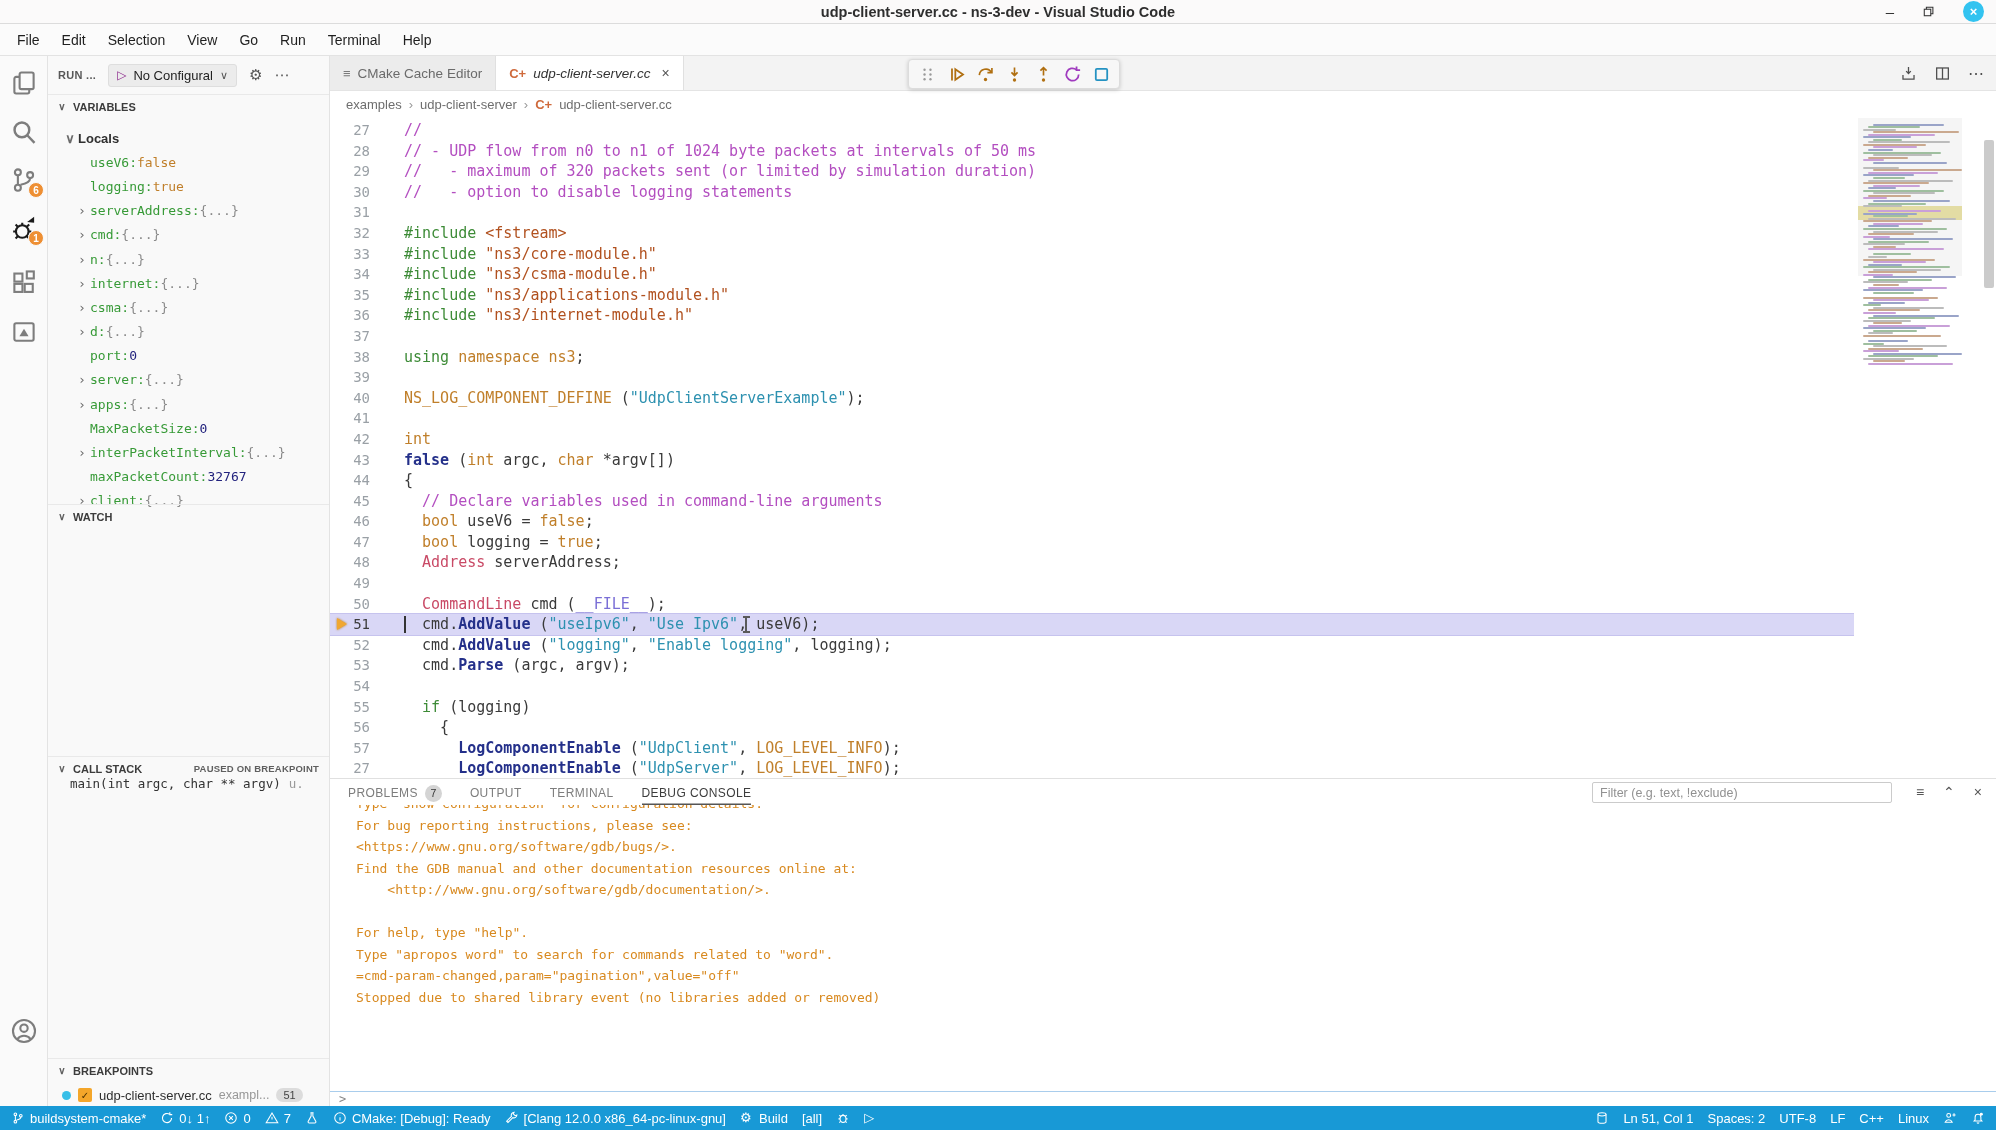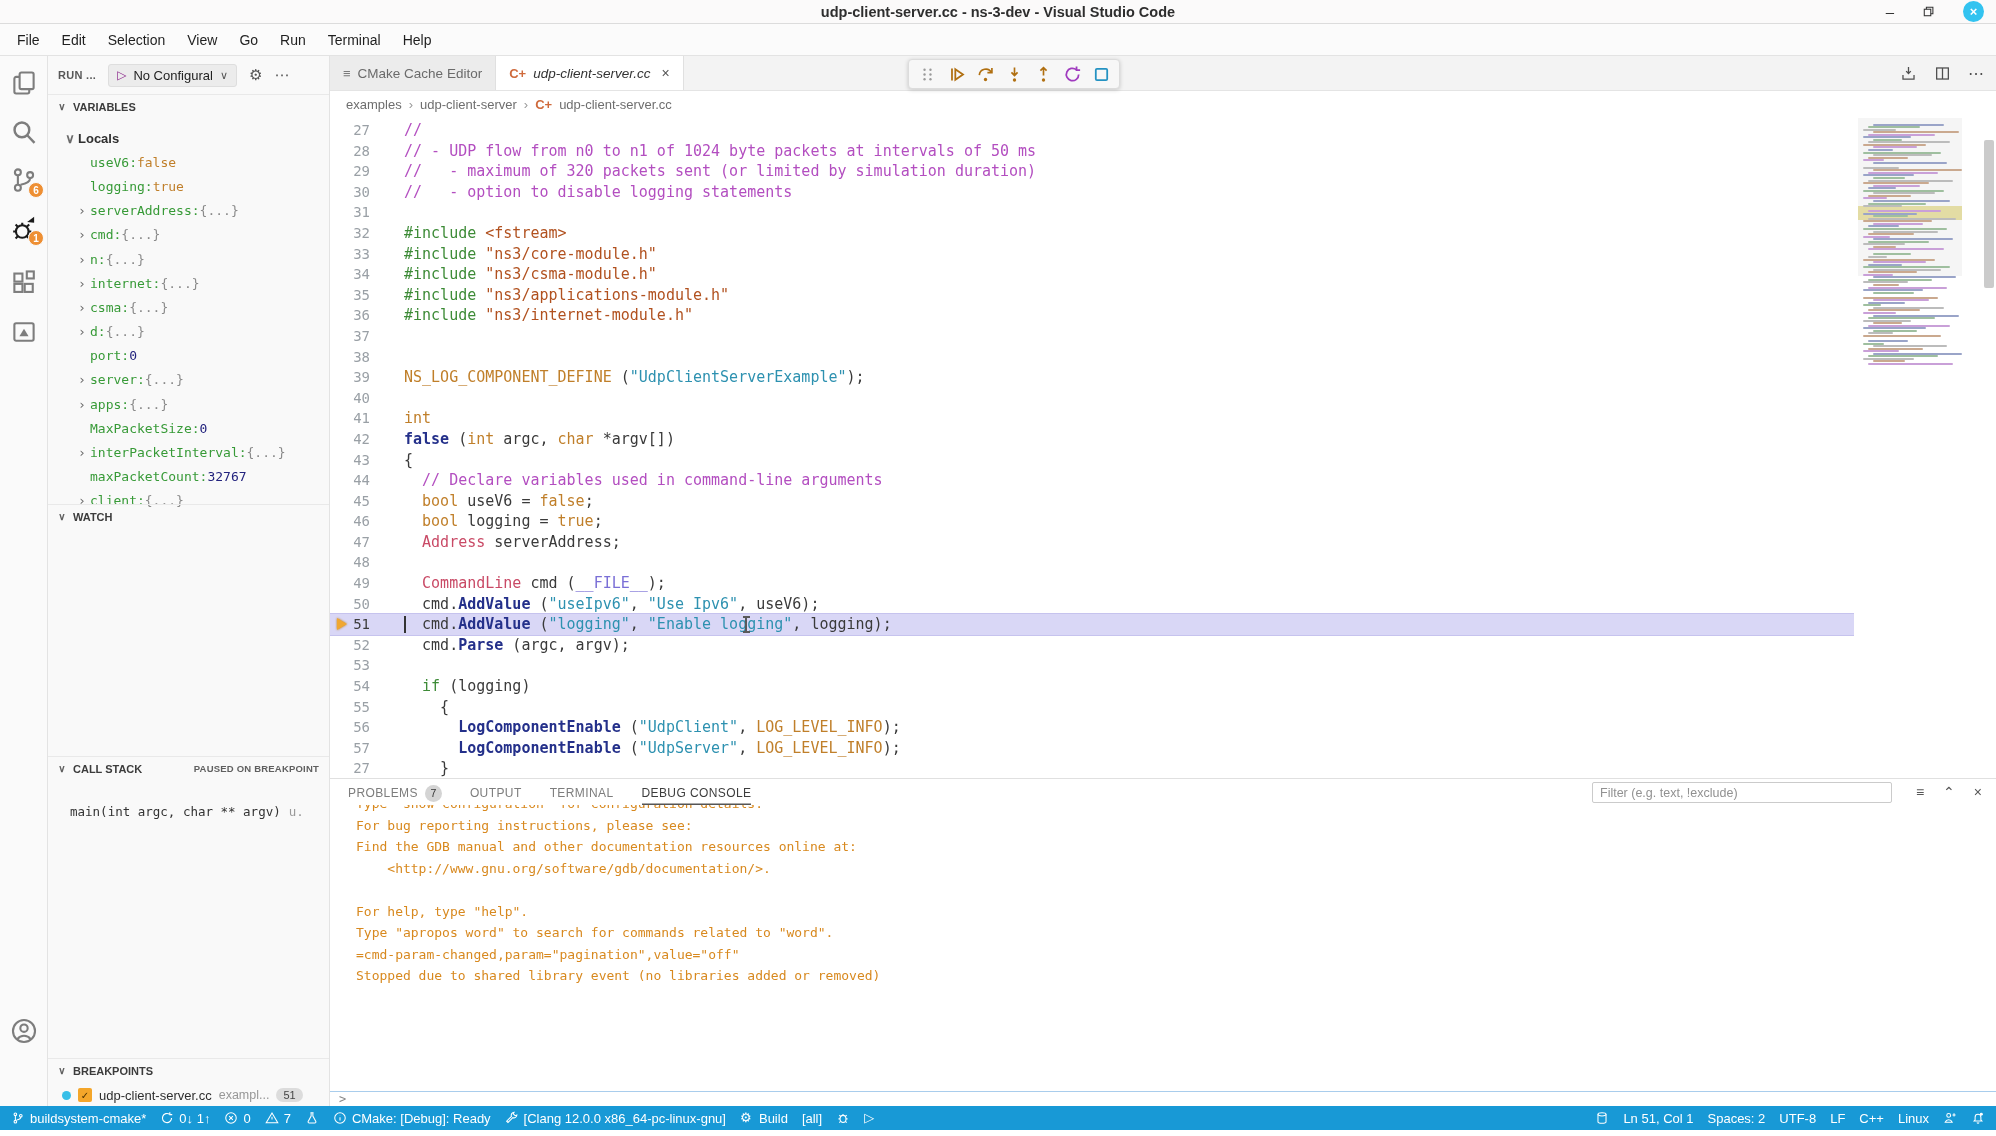--- a/index.html
+++ b/index.html
@@ -312,21 +312,21 @@
     <div class="section-head" style="top:448px">
       <span class="sec-chev">∨</span>
       <span>WATCH</span>
     </div>
 
     <div class="section-head" style="top:700px">
       <span class="sec-chev">∨</span>
       <span>CALL STACK</span>
       <span class="sec-badge">PAUSED ON BREAKPOINT</span>
     </div>
-    <div class="frame-row" style="top:744px">
+    <div class="frame-row" style="top:716px">
       <span>main(int argc, char ** argv)</span>
       <span class="frame-file">u.</span>
     </div>
 
     <div class="section-head" style="top:1002px">
       <span class="sec-chev">∨</span>
       <span>BREAKPOINTS</span>
     </div>
     <div class="bp-row" style="top:1028px">
       <span class="bp-dot"></span>
@@ -470,20 +470,21 @@
           <div class="code-line"><span class="cm">// - UDP flow from n0 to n1 of 1024 byte packets at intervals of 50 ms</span></div>
           <div class="code-line"><span class="cm">//   - maximum of 320 packets sent (or limited by simulation duration)</span></div>
           <div class="code-line"><span class="cm">//   - option to disable logging statements</span></div>
           <div class="code-line"></div>
           <div class="code-line"><span class="pp">#include</span><span class="pl"> </span><span class="si">&lt;fstream&gt;</span></div>
           <div class="code-line"><span class="pp">#include</span><span class="pl"> </span><span class="si">"ns3/core-module.h"</span></div>
           <div class="code-line"><span class="pp">#include</span><span class="pl"> </span><span class="si">"ns3/csma-module.h"</span></div>
           <div class="code-line"><span class="pp">#include</span><span class="pl"> </span><span class="si">"ns3/applications-module.h"</span></div>
           <div class="code-line"><span class="pp">#include</span><span class="pl"> </span><span class="si">"ns3/internet-module.h"</span></div>
           <div class="code-line"></div>
+          <div class="code-line"><span class="kw">using</span><span class="pl"> </span><span class="k2">namespace</span><span class="pl"> </span><span class="k2">ns3</span><span class="pl">;</span></div>
           <div class="code-line"></div>
           <div class="code-line"><span class="mc">NS_LOG_COMPONENT_DEFINE</span><span class="pl"> (</span><span class="st">"UdpClientServerExample"</span><span class="pl">);</span></div>
           <div class="code-line"></div>
           <div class="code-line"><span class="k2">int</span></div>
           <div class="code-line"><span class="fn">false</span><span class="pl"> (</span><span class="k2">int</span><span class="pl"> argc, </span><span class="k2">char</span><span class="pl"> *argv[])</span></div>
           <div class="code-line"><span class="pl">{</span></div>
           <div class="code-line"><span class="pl">  </span><span class="cm">// Declare variables used in command-line arguments</span></div>
           <div class="code-line"><span class="pl">  </span><span class="k2">bool</span><span class="pl"> useV6 = </span><span class="cs">false</span><span class="pl">;</span></div>
           <div class="code-line"><span class="pl">  </span><span class="k2">bool</span><span class="pl"> logging = </span><span class="cs">true</span><span class="pl">;</span></div>
           <div class="code-line"><span class="pl">  </span><span class="ty">Address</span><span class="pl"> serverAddress;</span></div>
@@ -628,20 +629,21 @@
       <input class="filter-input" placeholder="Filter (e.g. text, !exclude)" style="">
       <div class="panel-actions">
         <span>≡</span>
         <span>⌃</span>
         <span>×</span>
       </div>
       <div class="console">
         <div class="console-inner">
             <div class="console-line">Type "show configuration" for configuration details.</div>
             <div class="console-line">For bug reporting instructions, please see:</div>
+            <div class="console-line">&lt;https://www.gnu.org/software/gdb/bugs/&gt;.</div>
             <div class="console-line">Find the GDB manual and other documentation resources online at:</div>
             <div class="console-line">    &lt;http://www.gnu.org/software/gdb/documentation/&gt;.</div>
             <div class="console-line">&nbsp;</div>
             <div class="console-line">For help, type "help".</div>
             <div class="console-line">Type "apropos word" to search for commands related to "word".</div>
             <div class="console-line">=cmd-param-changed,param="pagination",value="off"</div>
             <div class="console-line">Stopped due to shared library event (no libraries added or removed)</div>
           </div>
       </div>
       <div class="console-input">

